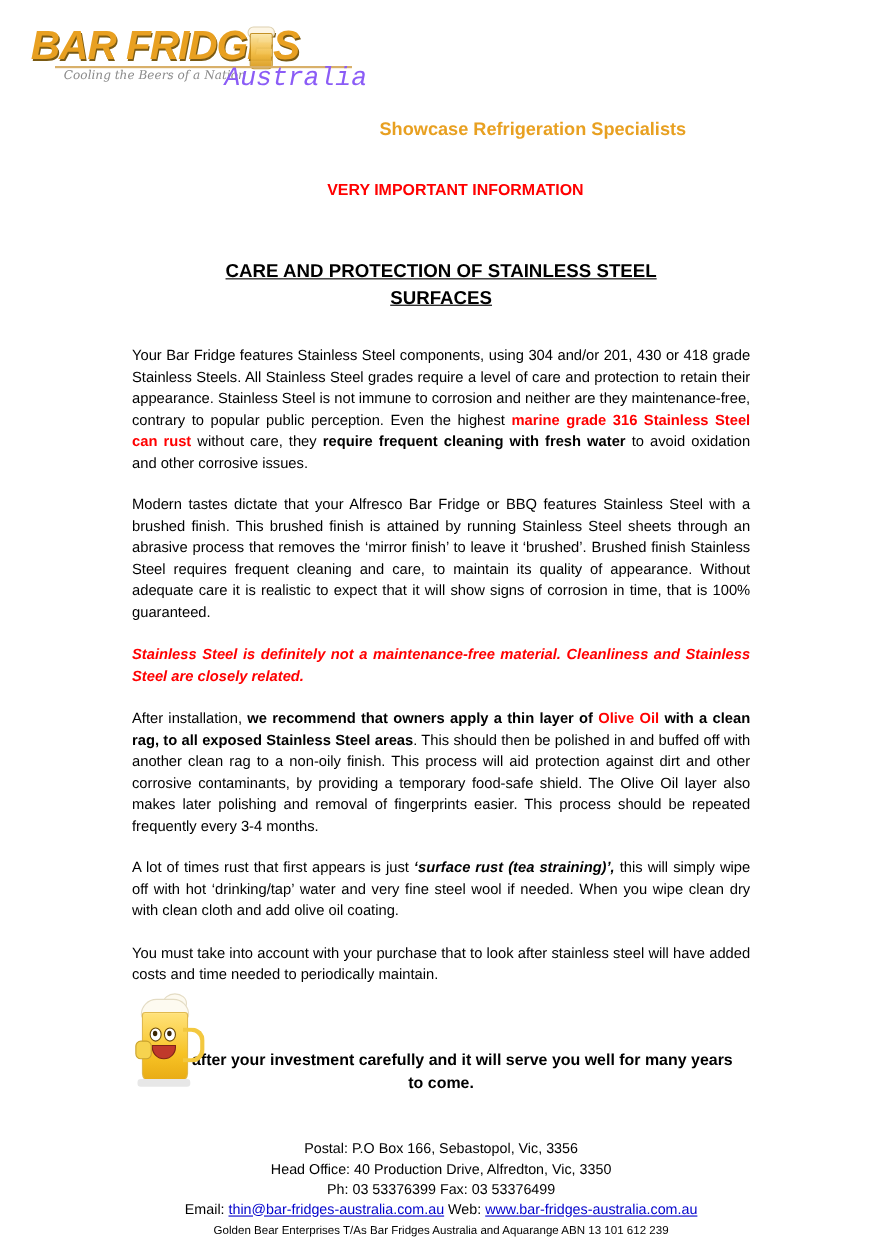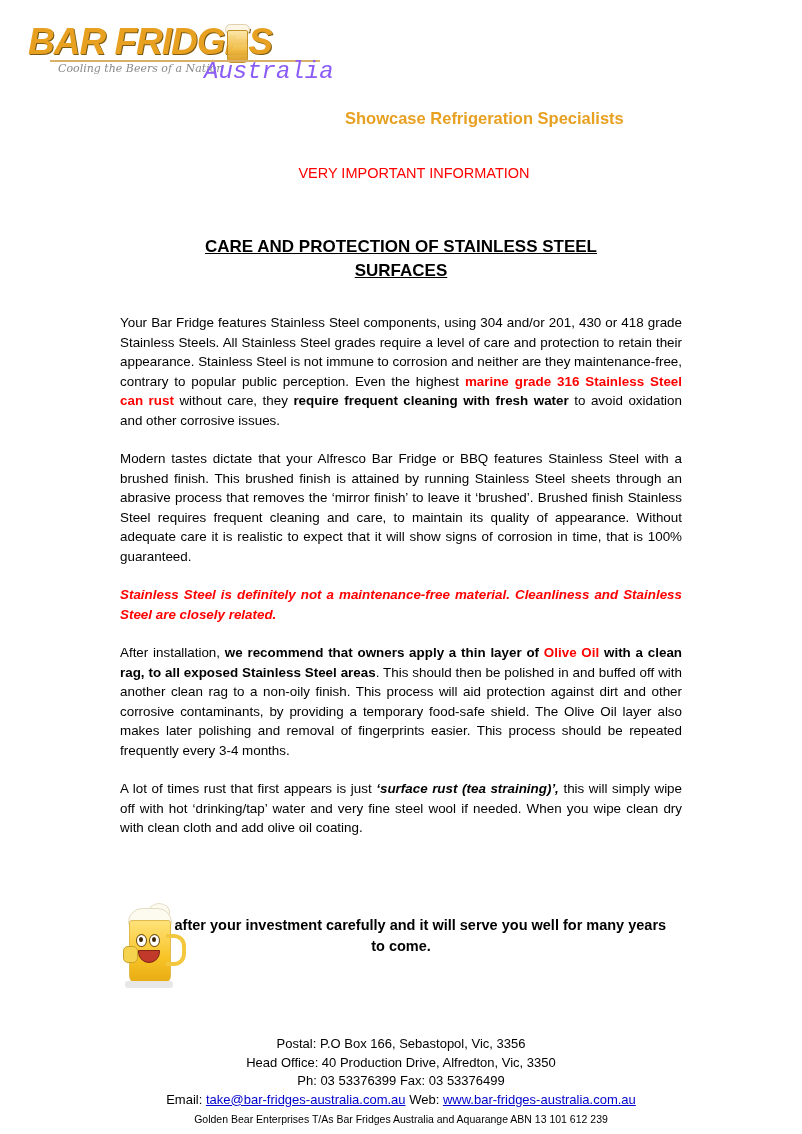--- a/index.html
+++ b/index.html
@@ -120,21 +120,21 @@
   
   .content {
     position: absolute;
     left: 120px;
     top: 165px;
     width: 562px;
   }
   .very-important {
     text-align: center;
     color: #FF0000;
-    font-weight: normal;
+    font-weight: bold;
     font-size: 14.5px;
     margin: 0 0 0 0;
     padding-left: 26px;
   }
   .doc-title {
     text-align: center;
     font-weight: bold;
     font-size: 17px;
     text-decoration: underline;
     margin: 54px 0 0 0;
@@ -337,20 +337,21 @@
     </p>
 
     <div class="par-spacer"></div>
 
     <p class="body-par">
       <span>A lot of times rust that first appears is just </span><span class="bi">‘surface rust (tea straining)’,</span><span> this will simply wipe off with hot ‘drinking/tap’ water and very fine steel wool if needed. When you wipe clean dry with clean cloth and add olive oil coating.</span>
     </p>
 
     <div class="par-spacer"></div>
 
+    <p class="body-par">You must take into account with your purchase that to look after stainless steel will have added costs and time needed to periodically maintain.</p>
 
     <div class="closing">
       <span>Look after your investment carefully and it will serve you well for many</span>
       <span>years to come.</span>
     </div>
 
   </div>
 
   <div class="mascot">
     <div class="m-foam2"></div>
@@ -364,18 +365,18 @@
     <div class="m-mouth"></div>
     <div class="m-thumb"></div>
     <div class="m-base"></div>
   </div>
 
   <div class="footer">
     <div class="f-line">Postal: P.O Box 166, Sebastopol, Vic, 3356</div>
     <div class="f-line">Head Office: 40 Production Drive, Alfredton, Vic, 3350</div>
     <div class="f-line">Ph: 03 53376399 Fax: 03 53376499</div>
     <div class="f-line">
-      <span>Email: </span><a class="link" href="#">take@bar-fridges-australia.com.au</a><span>  Web: </span><a class="link" href="#">www.bar-fridges-australia.com.au</a>
+      <span>Email: </span><a class="link" href="#">thin@bar-fridges-australia.com.au</a><span>  Web: </span><a class="link" href="#">www.bar-fridges-australia.com.au</a>
     </div>
     <div class="f-abn">Golden Bear Enterprises T/As Bar Fridges Australia and Aquarange ABN 13 101 612 239</div>
   </div>
 
 </div>
 
 </body></html>

